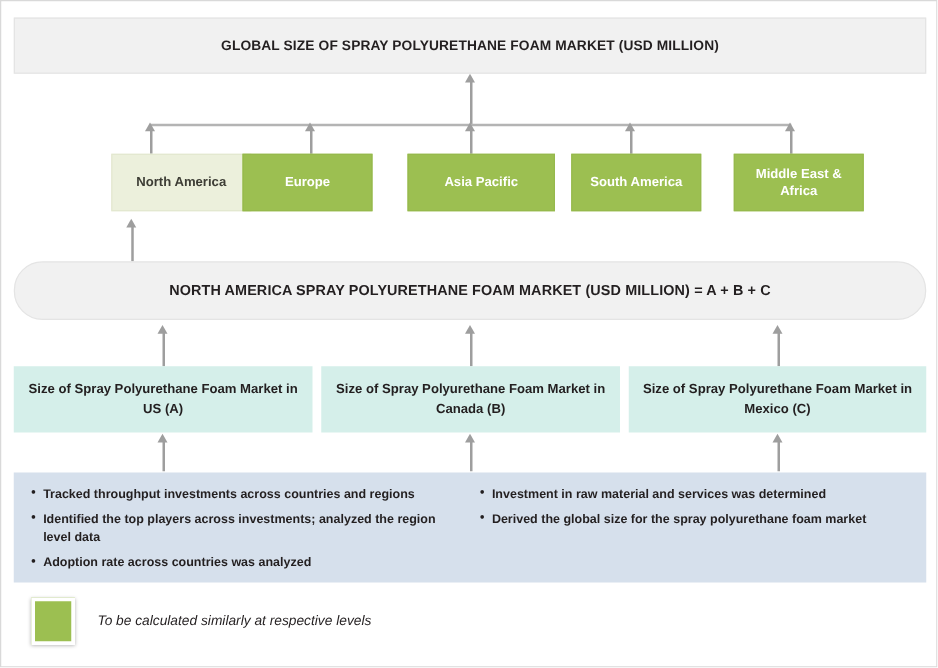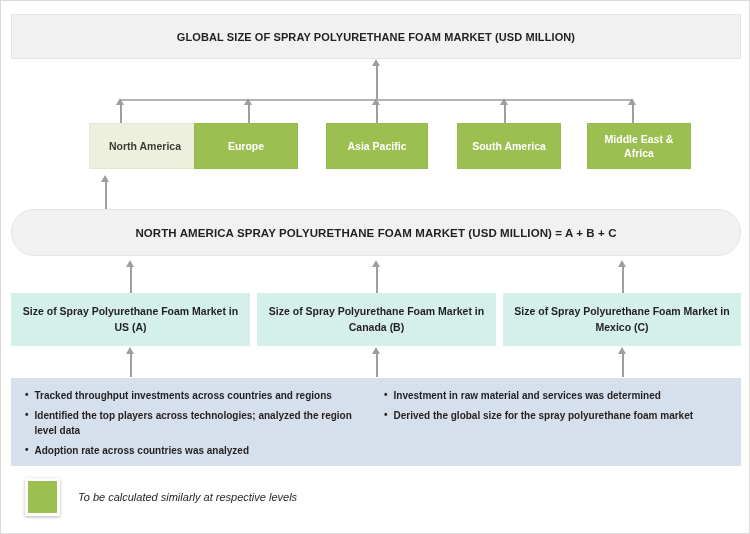--- a/index.html
+++ b/index.html
@@ -182,21 +182,21 @@
 
   <div class="stem" style="left:631px; top:103px; height:19px;"></div>
   <div class="head" style="left:627px; top:97px;"></div>
 
   <div class="region-box pale" style="left:64px; width:112px;margin-left:24px;">
     <span>North America</span>
   </div>
   <div class="region-box green" style="left:193px; width:104px;">
     <span>Europe</span>
   </div>
-  <div class="region-box green" style="left:325px; width:102px;">
+  <div class="region-box green" style="left:325px; width:118px;">
     <span>Asia Pacific</span>
   </div>
   <div class="region-box green" style="left:456px; width:104px;">
     <span>South America</span>
   </div>
   <div class="region-box green" style="left:586px; width:104px;">
     <span>Middle East &amp; Africa</span>
   </div>
 
   <div class="stem" style="left:104px; top:180px; height:28px;"></div>
@@ -233,21 +233,21 @@
   <div class="head" style="left:617px; top:346px;"></div>
 
   <div id="notes-panel">
     <div class="notes-col">
       <div class="note">
         <span class="dot">•</span>
         <span class="txt">Tracked throughput investments across countries and regions</span>
       </div>
       <div class="note">
         <span class="dot">•</span>
-        <span class="txt">Identified the top players across technologies; analyzed  the region level data</span>
+        <span class="txt">Identified the top players across investments; analyzed  the region level data</span>
       </div>
       <div class="note">
         <span class="dot">•</span>
         <span class="txt">Adoption rate across countries was analyzed</span>
       </div>
     </div>
     <div class="notes-col">
       <div class="note">
         <span class="dot">•</span>
         <span class="txt">Investment in raw material and services was determined</span>

